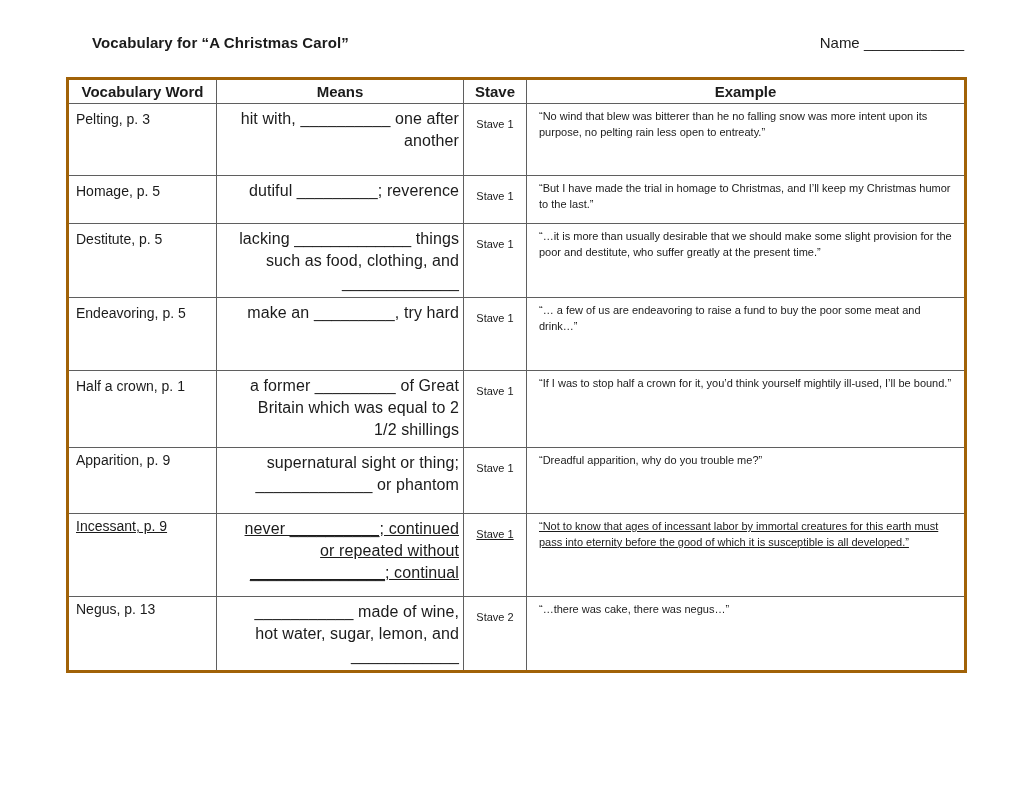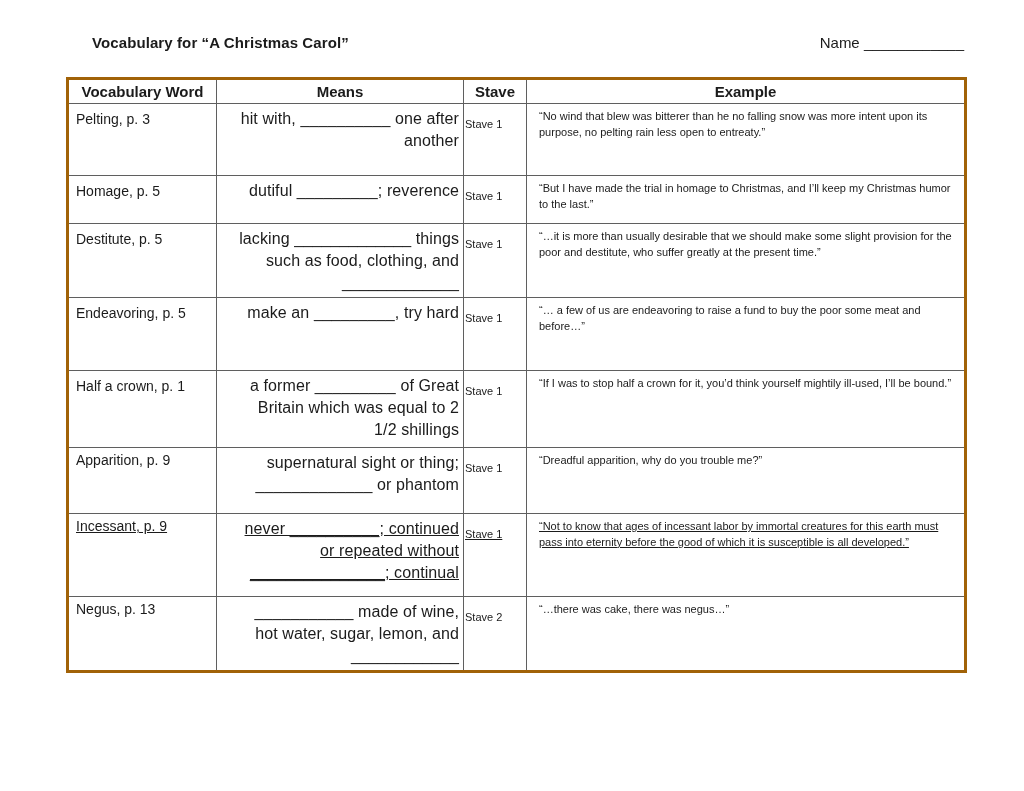--- a/index.html
+++ b/index.html
@@ -65,20 +65,21 @@
     font-size: 16px;
     vertical-align: top;
     padding: 4px 4px 3px 8px;
     line-height: 1.38;
     white-space: pre-line;
     letter-spacing: 0.1px;
     text-align: right;
   }
   td.stave {
     font-size: 11px;
+    text-align: center;
     vertical-align: top;
     padding-top: 14px;
   }
   td.example {
     font-size: 11px;
     text-align: left;
     vertical-align: top;
     padding: 5px 12px 3px 12px;
     line-height: 1.42;
   }
@@ -140,21 +141,21 @@
 such as food, clothing, and
 _____________</td>
       <td class="stave">Stave 1</td>
       <td class="example">“…it is more than usually desirable that we should make some slight provision for the poor and destitute, who suffer greatly at the present time.”</td>
     </tr>
 
     <tr>
       <td class="word">Endeavoring, p. 5</td>
       <td class="means">make an _________, try hard</td>
       <td class="stave">Stave 1</td>
-      <td class="example">“… a few of us are endeavoring to raise a fund to buy the poor some meat and before…”</td>
+      <td class="example">“… a few of us are endeavoring to raise a fund to buy the poor some meat and drink…”</td>
     </tr>
 
     <tr>
       <td class="word">Half a crown, p. 1</td>
       <td class="means">a former _________ of Great
 Britain which was equal to 2
 1/2 shillings</td>
       <td class="stave">Stave 1</td>
       <td class="example">“If I was to stop half a crown for it, you’d think yourself mightily ill-used, I’ll be bound.”</td>
     </tr>

